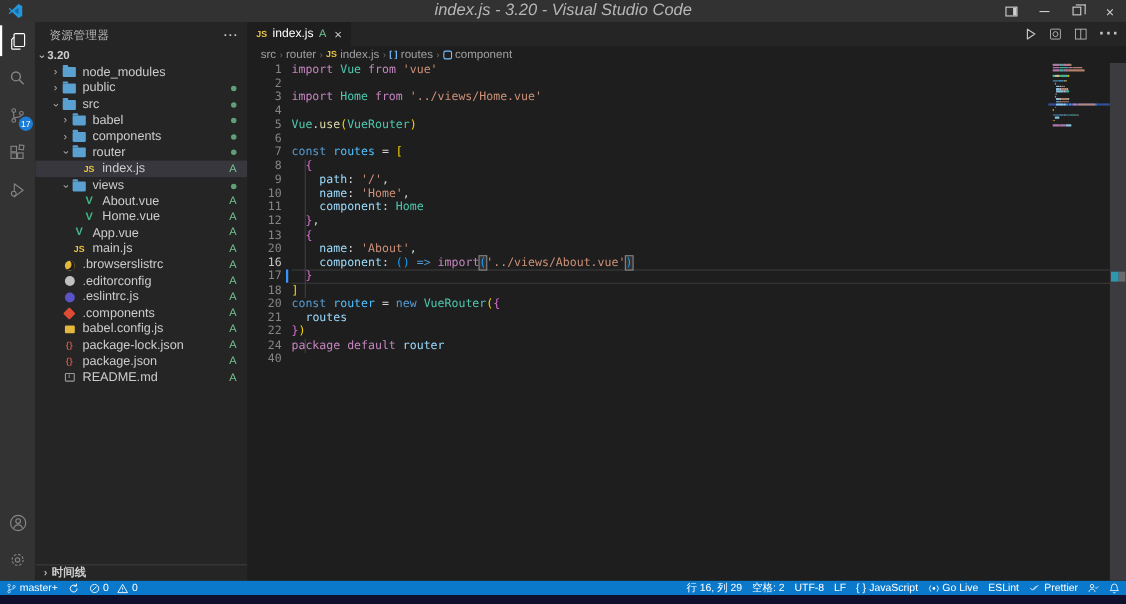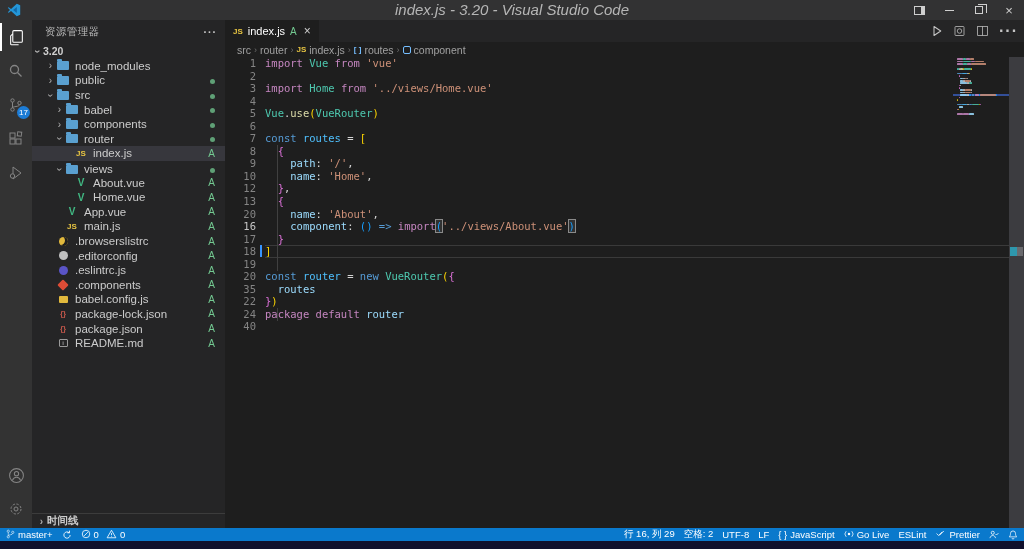--- a/index.html
+++ b/index.html
@@ -84,21 +84,21 @@
   .mm-line { height:2.4px; position:relative; display:flex; }
   .mm-tok { height:1.6px; margin-top:.4px; border-radius:.5px; opacity:.85; }
   .mm-cur { position:absolute; left:-4px; right:0; height:2.4px; background:rgba(70,120,255,.55); }
   .scrollbar { position:absolute; top:0; right:0; bottom:0; width:15px; background:#3c3c40; z-index:4; }
   .sb-marker { position:absolute; left:1px; width:7px; height:9px; background:#2e97ad; }
   .sb-marker2 { position:absolute; left:8px; width:6px; height:9px; background:#6a6a6e; }
   
   .statusbar { position:absolute; left:0; right:0; bottom:8px; height:13px; background:#0a79cc;
     display:flex; align-items:center; justify-content:space-between; color:#ffffff; font-size:9.5px; padding:0 6px; }
   .st-group { display:flex; align-items:center; gap:9px; white-space:nowrap; }
-  .st-item { display:flex; align-items:flex-start; gap:3px; }
+  .st-item { display:flex; align-items:center; gap:3px; }
   .st-ic svg { display:block; }
   .desktop-strip { position:absolute; left:0; right:0; bottom:0; height:8px; background:#10102c; }
   svg.ico { display:block; }
 </style>
 </head>
 <body>
 
 <div id="window">
 
   <div class="titlebar">
@@ -383,29 +383,29 @@
             <div class="code-line"><span class="ln">1</span><span class="lc"><span class="tk-k">import </span><span class="tk-t">Vue </span><span class="tk-k">from </span><span class="tk-s">'vue'</span></span></div>
             <div class="code-line"><span class="ln">2</span></div>
             <div class="code-line"><span class="ln">3</span><span class="lc"><span class="tk-k">import </span><span class="tk-t">Home </span><span class="tk-k">from </span><span class="tk-s">'../views/Home.vue'</span></span></div>
             <div class="code-line"><span class="ln">4</span><span class="lc"></span></div>
             <div class="code-line"><span class="ln">5</span><span class="lc"><span class="tk-t">Vue</span><span class="tk-p">.</span><span class="tk-f">use</span><span class="tk-b1">(</span><span class="tk-t">VueRouter</span><span class="tk-b1">)</span></span></div>
             <div class="code-line"><span class="ln">6</span><span class="lc"></span></div>
             <div class="code-line"><span class="ln">7</span><span class="lc"><span class="tk-k2">const </span><span class="tk-v">routes</span><span class="tk-p"> = </span><span class="tk-b1">[</span></span></div>
             <div class="code-line"><span class="ln">8</span><span class="lc"><span class="tk-p">  </span><span class="tk-b2">{</span></span></div>
             <div class="code-line"><span class="ln">9</span><span class="lc"><span class="tk-p">    </span><span class="tk-pr">path</span><span class="tk-p">: </span><span class="tk-s">'/'</span><span class="tk-p">,</span></span></div>
             <div class="code-line"><span class="ln">10</span><span class="lc"><span class="tk-p">    </span><span class="tk-pr">name</span><span class="tk-p">: </span><span class="tk-s">'Home'</span><span class="tk-p">,</span></span></div>
+            <div class="code-line"><span class="ln">11</span><span class="lc"><span class="tk-p">    </span><span class="tk-pr">component</span><span class="tk-p">: </span><span class="tk-t">Home</span></span></div>
             <div class="code-line"><span class="ln">12</span><span class="lc"><span class="tk-p">  </span><span class="tk-b2">}</span><span class="tk-p">,</span></span></div>
             <div class="code-line"><span class="ln">13</span><span class="lc"><span class="tk-p">  </span><span class="tk-b2">{</span></span></div>
             <div class="code-line"><span class="ln">20</span><span class="lc"><span class="tk-p">    </span><span class="tk-pr">name</span><span class="tk-p">: </span><span class="tk-s">'About'</span><span class="tk-p">,</span></span></div>
             <div class="code-line current"><span class="ln">16</span><span class="lc"><span class="tk-p">    </span><span class="tk-pr">component</span><span class="tk-p">: </span><span class="tk-b3">(</span><span class="tk-b3">)</span><span class="tk-p"> </span><span class="tk-k2">=&gt;</span><span class="tk-p"> </span><span class="tk-k">import</span><span class="tk-b3x">(</span><span class="tk-s">'../views/About.vue'</span><span class="tk-b3x">)</span></span></div>
             <div class="code-line"><span class="ln">17</span><span class="lc"><span class="tk-p">  </span><span class="tk-b2">}</span></span></div>
             <div class="code-line"><span class="ln">18</span><span class="lc"><span class="tk-b1">]</span></span></div>
-            <div class="code-line"><span class="ln">19</span><span class="lc"></span></div>
             <div class="code-line"><span class="ln">20</span><span class="lc"><span class="tk-k2">const </span><span class="tk-v">router</span><span class="tk-p"> = </span><span class="tk-k2">new </span><span class="tk-t">VueRouter</span><span class="tk-b1">(</span><span class="tk-b2">{</span></span></div>
-            <div class="code-line"><span class="ln">35</span><span class="lc"><span class="tk-p">  </span><span class="tk-pr">routes</span></span></div>
+            <div class="code-line"><span class="ln">21</span><span class="lc"><span class="tk-p">  </span><span class="tk-pr">routes</span></span></div>
             <div class="code-line"><span class="ln">22</span><span class="lc"><span class="tk-b2">}</span><span class="tk-b1">)</span></span></div>
             <div class="code-line"><span class="ln">24</span><span class="lc"><span class="tk-k">package </span><span class="tk-k">default </span><span class="tk-v2">router</span></span></div>
             <div class="code-line"><span class="ln">40</span><span class="lc"></span></div>
           </div>
         <div class="minimap" id="minimap">
             <div class="mm-line">
               <div class="mm-tok" style="width: 5.6px; background: rgb(197, 134, 192);"></div>
               <div class="mm-tok" style="width: 3.2px; background: rgb(78, 201, 176);"></div>
               <div class="mm-tok" style="width: 4px; background: rgb(197, 134, 192);"></div>
               <div class="mm-tok" style="width: 4px; background: rgb(206, 145, 120);"></div>

